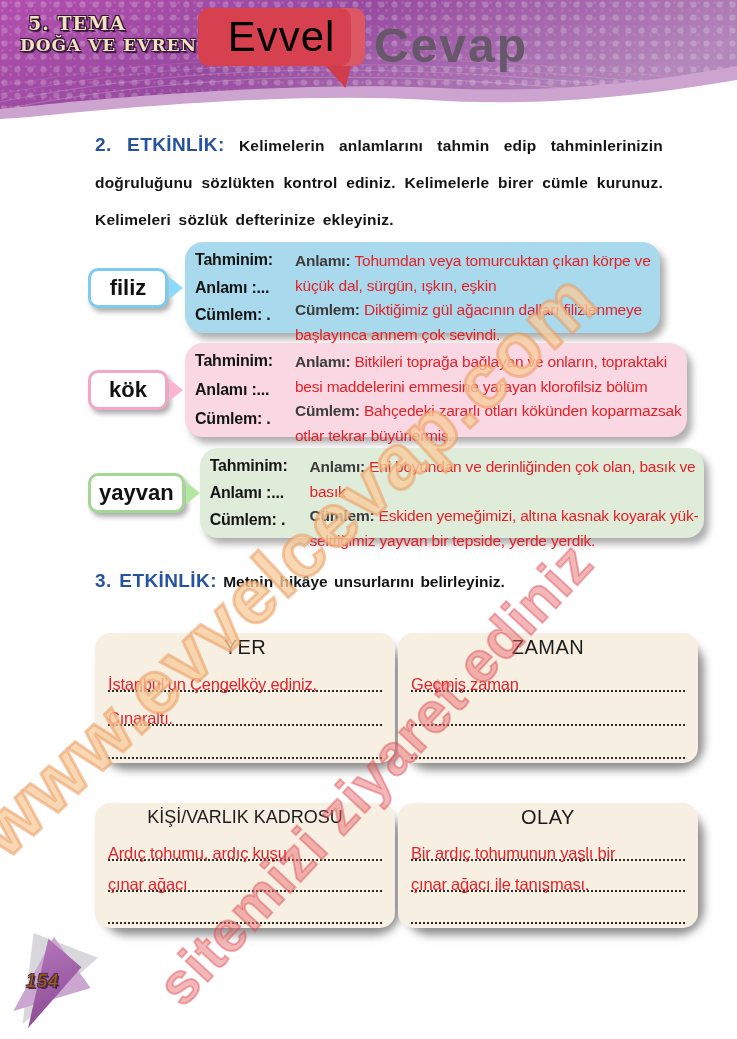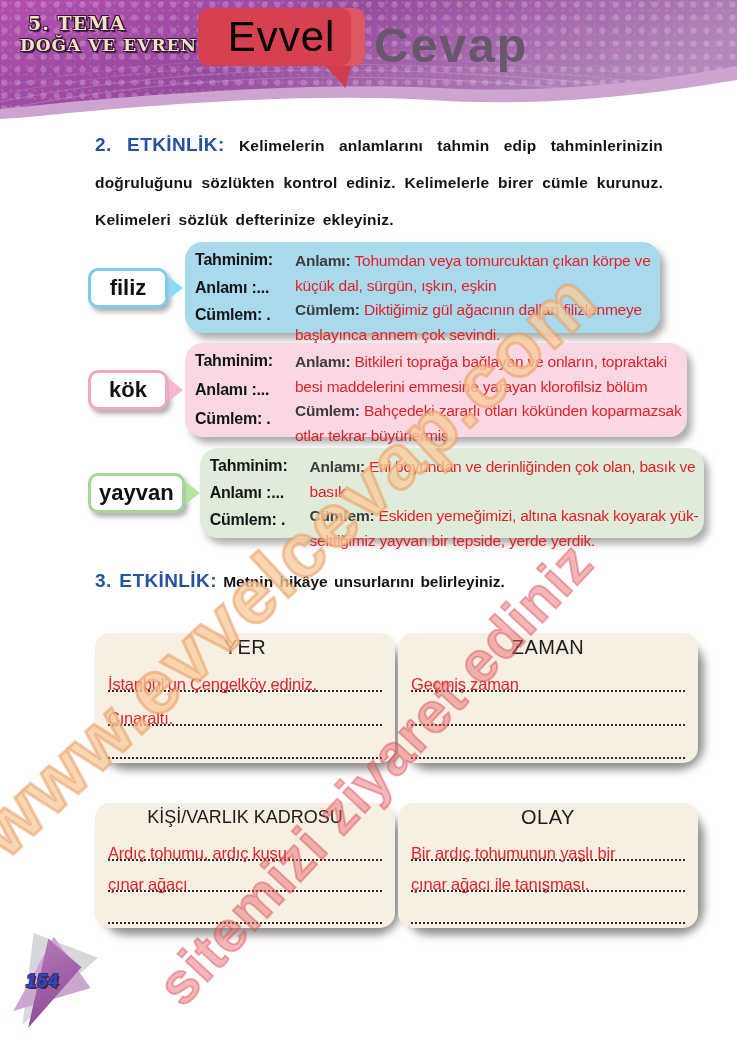--- a/index.html
+++ b/index.html
@@ -97,22 +97,22 @@
     font-size:16.5px;color:#e3242b;line-height:17px;white-space:nowrap;letter-spacing:-.2px;
     transform:translateY(3px);
   }
   
   .pagenum-wrap{position:absolute;left:6px;top:933px;width:92px;height:95px;z-index:6;}
   .tri{position:absolute;left:0;top:0;width:100%;height:100%;}
   .tri-gray{background:#d8d7dc;clip-path:polygon(30% 0,100% 26%,18% 96%);}
   .tri-lav{background:#cba6d0;clip-path:polygon(52% 4%,92% 58%,8% 82%);}
   .tri-main{background:linear-gradient(160deg,#b57abc 10%,#8d4b95 85%);clip-path:polygon(46% 6%,82% 36%,24% 100%);}
   .pagenum{
-    position:absolute;left:20px;top:38px;font-size:18px;font-weight:bold;font-style:italic;
-    color:#1d4ed8;letter-spacing:1px;
+    position:absolute;left:20px;top:38px;font-size:18px;font-weight:normal;font-style:italic;
+    color:#a16207;letter-spacing:1px;
     text-shadow:-1px -1px 0 #4e2b52,1px -1px 0 #4e2b52,-1px 1px 0 #4e2b52,1px 1px 0 #4e2b52,2px 2px 0 rgba(60,25,65,.9);
   }
   
   .wm{position:absolute;z-index:40;pointer-events:none;white-space:nowrap;font-weight:bold;}
   .wm1{
     left:-12px;top:798px;transform:rotate(-43deg);transform-origin:0 50%;
     font-size:76px;letter-spacing:2px;color:rgba(250,217,172,.62);
     -webkit-text-stroke:3px rgba(234,152,92,.5);
     text-shadow:0 0 1px rgba(234,152,92,.4);
   }

